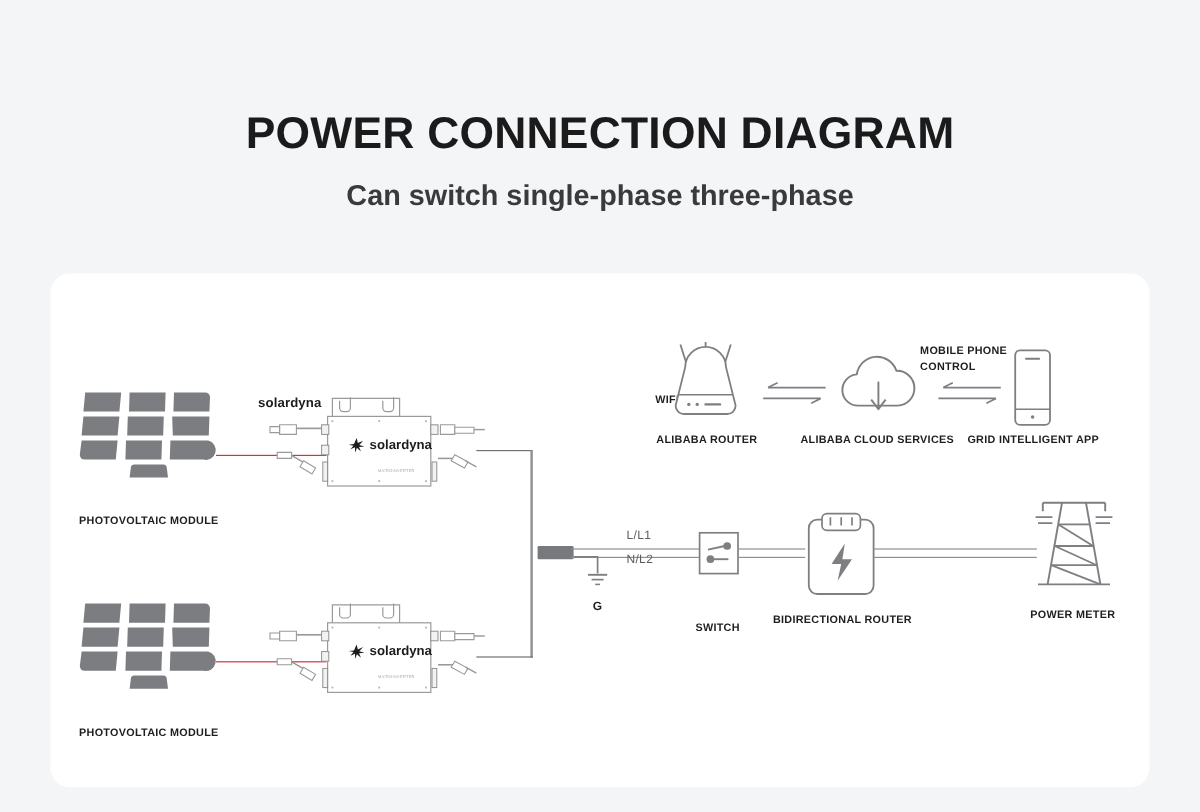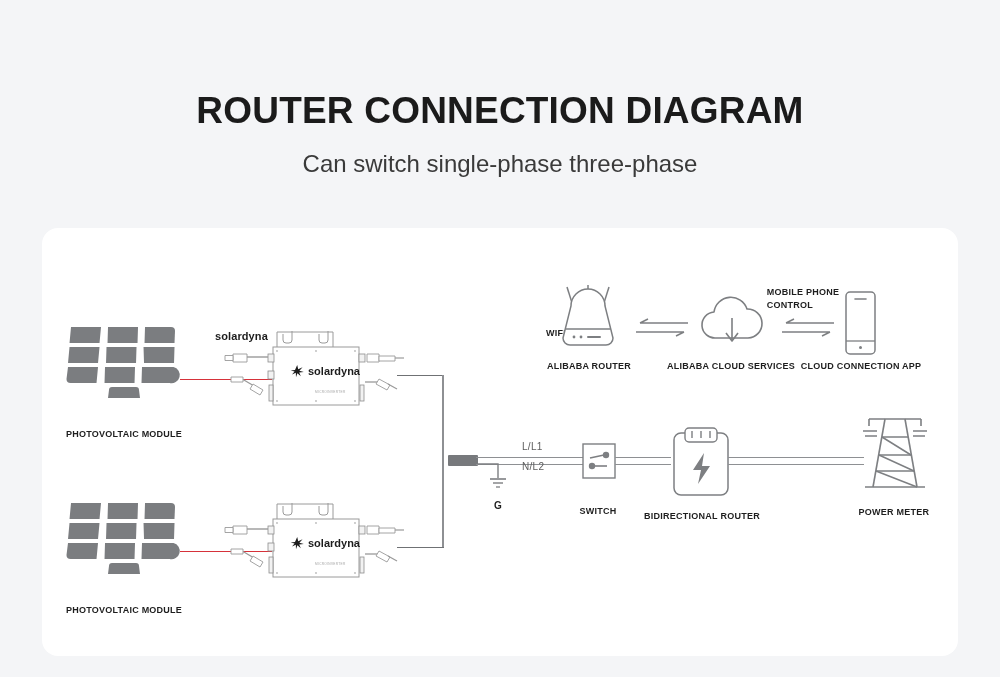--- a/index.html
+++ b/index.html
@@ -11,21 +11,21 @@
   }
   #stage{position:absolute;inset:0;}
 
   
   .title{
     position:absolute;left:0;right:0;top:90px;text-align:center;
     font-size:37px;font-weight:bold;letter-spacing:.2px;color:#1b1b1b;
   }
   .subtitle{
     position:absolute;left:0;right:0;top:150px;text-align:center;
-    font-size:24px;color:#3a3a3a;font-weight:400;
+    font-size:24px;color:#3a3a3a;font-weight:700;
   }
 
   
   .card{
     position:absolute;left:42px;top:228px;width:916px;height:428px;
     background:#ffffff;border-radius:16px;
   }
 
   
   .lbl{
@@ -48,21 +48,21 @@
   .wire{position:absolute;background:#8e9093;}
   .redwire{position:absolute;background:#d6323a;height:1.4px;}
   .blackwire{position:absolute;background:#6f7174;height:1.4px;}
   .busblock{position:absolute;background:#77797c;border-radius:1px;}
 </style>
 </head>
 <body>
 
 <div id="stage">
 
-  <div class="title">ROUTER CONNECTION DIAGRAM</div>
+  <div class="title">POWER CONNECTION DIAGRAM</div>
   <div class="subtitle">Can switch single-phase three-phase</div>
 
   <div class="card"></div>
 
   <div class="pv" style="left:68px;top:325px;width:112px;height:80px;">
     <svg width="112" height="80" viewBox="0 0 112 80">
       <g fill="#7b7d80">
         <path d="M3,2 h30 l-1.5,16 h-30 Z"></path>
         <path d="M40,2 h30 l-0.5,16 h-30 Z"></path>
         <path d="M77,2 h26 a4,4 0 0 1 4,4 l-0.5,12 h-30 Z"></path>
@@ -208,21 +208,21 @@
 
   <div class="node" style="left:582px;top:443px;">
     <svg width="34" height="36" viewBox="0 0 34 36">
       <rect x="1" y="1" width="32" height="34" fill="#ffffff" stroke="#7d7f82" stroke-width="1.4"></rect>
       <circle cx="24" cy="12" r="3.2" fill="#7d7f82"></circle>
       <path d="M8,15 l14,-3" stroke="#7d7f82" stroke-width="1.6" fill="none"></path>
       <circle cx="10" cy="23" r="3.2" fill="#7d7f82"></circle>
       <path d="M12,23 h13" stroke="#7d7f82" stroke-width="1.6" fill="none"></path>
     </svg>
   </div>
-  <div class="lbl" style="left:598px;top:506px;">SWITCH</div>
+  <div class="lbl" style="left:598px;top:518px;">SWITCH</div>
 
   <div class="wire" style="left:615px;top:456.5px;width:56px;height:1.4px;"></div>
   <div class="wire" style="left:615px;top:463.5px;width:56px;height:1.4px;"></div>
 
   <div class="node" style="left:668px;top:425px;">
     <svg width="66" height="74" viewBox="0 0 66 74">
       <rect x="6" y="8" width="54" height="62" rx="7" fill="#ffffff" stroke="#7d7f82" stroke-width="1.5"></rect>
       <rect x="17" y="3" width="32" height="14" rx="4" fill="#ffffff" stroke="#7d7f82" stroke-width="1.4"></rect>
       <path d="M24,6 v7 M33,6 v7 M42,6 v7" stroke="#7d7f82" stroke-width="1.4"></path>
       <path d="M36,28 l-11,17 h8 l-3,14 l12,-18 h-8 Z" fill="#7d7f82"></path>
@@ -303,15 +303,15 @@
   </div>
 
   <div class="node" style="left:838px;top:291px;">
     <svg width="44" height="66" viewBox="0 0 44 66">
       <rect x="8" y="1" width="29" height="62" rx="4" fill="#ffffff" stroke="#7d7f82" stroke-width="1.5"></rect>
       <path d="M17,8 h11" stroke="#7d7f82" stroke-width="1.6" stroke-linecap="round" fill="none"></path>
       <path d="M8,50 h29" stroke="#7d7f82" stroke-width="1.3" fill="none"></path>
       <circle cx="22.5" cy="56.5" r="1.5" fill="#7d7f82"></circle>
     </svg>
   </div>
-  <div class="lbl" style="left:861px;top:361px;">CLOUD CONNECTION APP</div>
+  <div class="lbl" style="left:861px;top:361px;">GRID INTELLIGENT APP</div>
 
 </div>
 
 </body></html>

